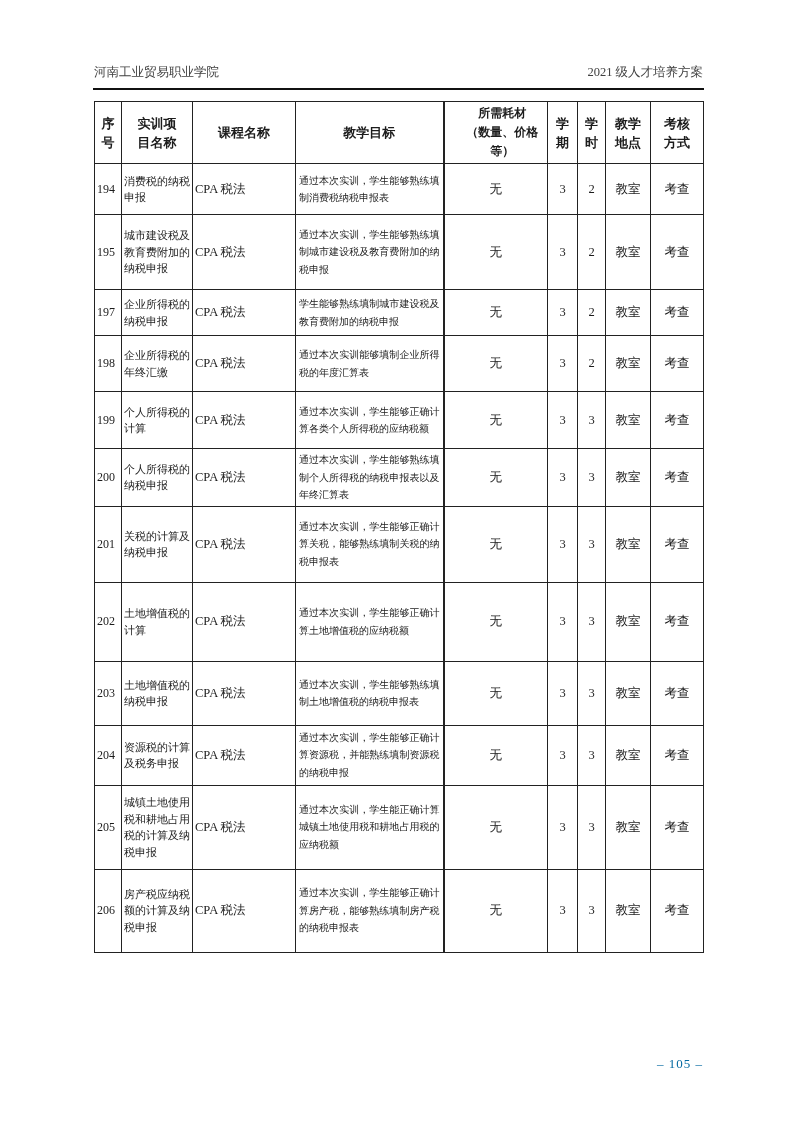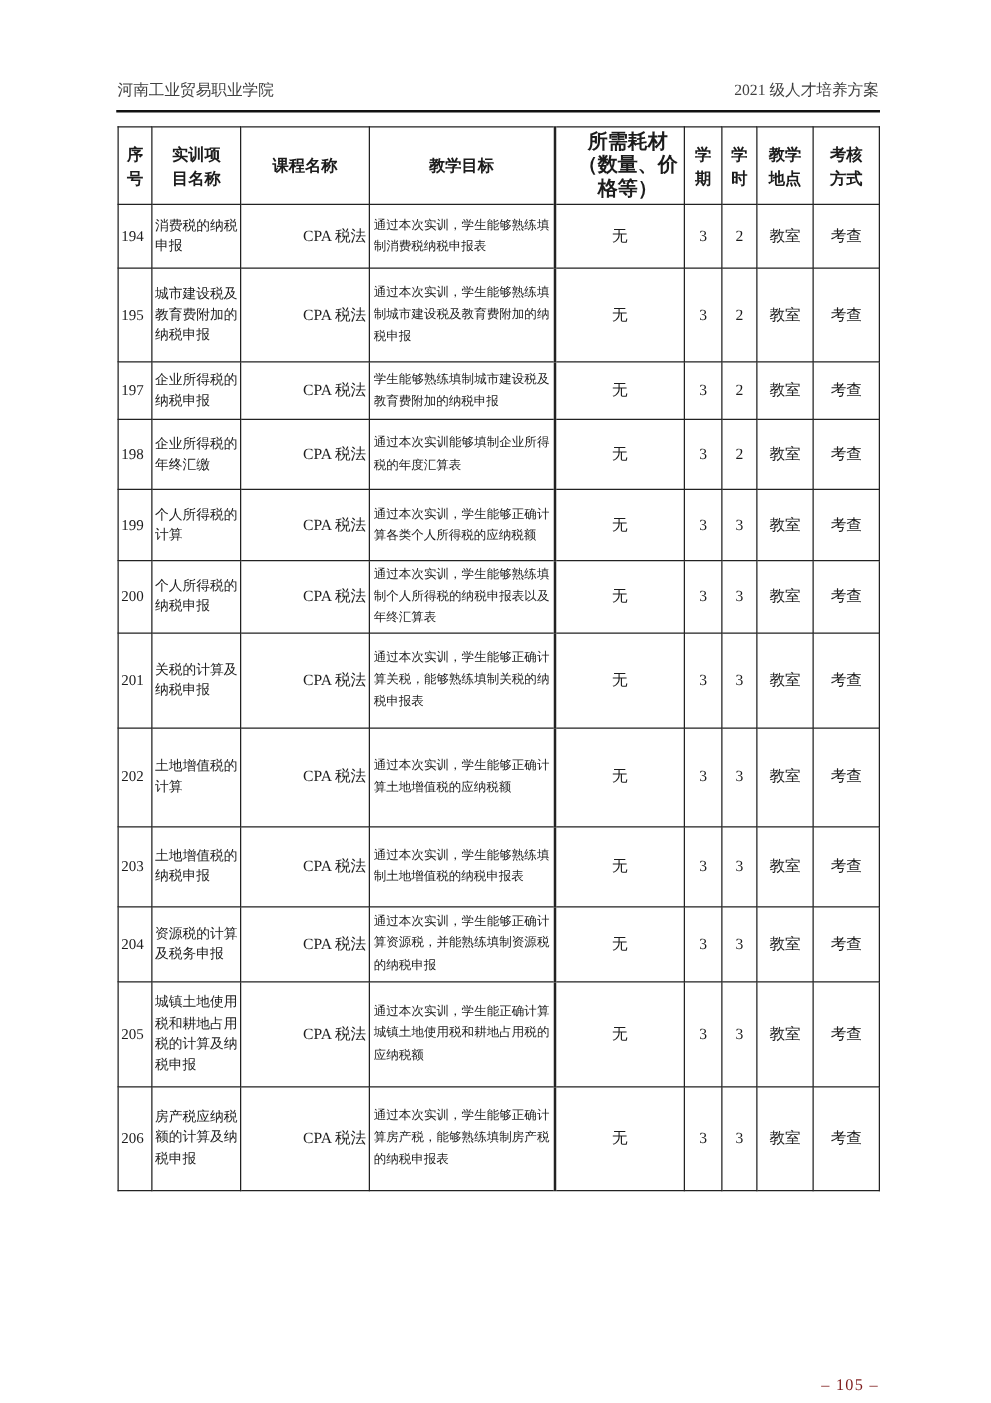--- a/index.html
+++ b/index.html
@@ -22,52 +22,52 @@
     border-top: 2.5px solid #111;
   }
   table.main {
     position: absolute; left: 94px; top: 101px;
     width: 609px;
     border-collapse: collapse; table-layout: fixed;
     font-size: 13px; color: #1c1c1c;
   }
   th, td { border: 1.2px solid #222; padding: 1px 2px; vertical-align: middle; }
   th { font-weight: bold; white-space: pre-line; text-align: center; font-size: 13px; line-height: 19px; padding: 2px 1px; }
-  th.th-materials { font-size: 16px; padding-left: 14px; }
+  th.th-materials { font-size: 12px; padding-left: 14px; }
   thead tr { height: 49px; }
   
   td:nth-child(5), th:nth-child(5) { border-left-width: 2px; }
 
   col.c1 { width: 27px; }  col.c2 { width: 71px; }  col.c3 { width: 103px; }
   col.c4 { width: 148px; } col.c5 { width: 104px; } col.c6 { width: 30px; }
   col.c7 { width: 28px; }  col.c8 { width: 45px; }  col.c9 { width: 53px; }
 
   td.c-no { text-align: left; font-size: 12px; }
   td.c-project { text-align: justify; font-size: 11px; line-height: 16.5px; padding: 1px 2px; }
-  td.c-course { text-align: right; font-size: 12.5px; }
+  td.c-course { text-align: left; font-size: 12.5px; }
   td.c-goal { text-align: justify; font-size: 10px; line-height: 17.5px; padding: 2px 3px; }
   td.c-materials, td.c-sem, td.c-hours, td.c-loc, td.c-assess { text-align: center; font-size: 12.5px; }
 
   tbody tr:nth-child(1)  { height: 51px; }
   tbody tr:nth-child(2)  { height: 75px; }
   tbody tr:nth-child(3)  { height: 46px; }
   tbody tr:nth-child(4)  { height: 56px; }
   tbody tr:nth-child(5)  { height: 57px; }
   tbody tr:nth-child(6)  { height: 55px; }
   tbody tr:nth-child(7)  { height: 76px; }
   tbody tr:nth-child(8)  { height: 79px; }
   tbody tr:nth-child(9)  { height: 64px; }
   tbody tr:nth-child(10) { height: 60px; }
   tbody tr:nth-child(11) { height: 84px; }
   tbody tr:nth-child(12) { height: 83px; }
   tbody tr:nth-child(13) { height: 85px; }
 
   .page-number {
-    position: absolute; right: 90px; top: 1100px;
-    font-size: 13px; color: #7f1d1d; letter-spacing: 1px;
+    position: absolute; right: 90px; top: 1056px;
+    font-size: 13px; color: #0369a1; letter-spacing: 1px;
   }
 </style>
 </head>
 <body>
 
 <div class="page">
 
   <div class="doc-header">
     <span>河南工业贸易职业学院</span>
     <span>2021 级人才培养方案</span>

